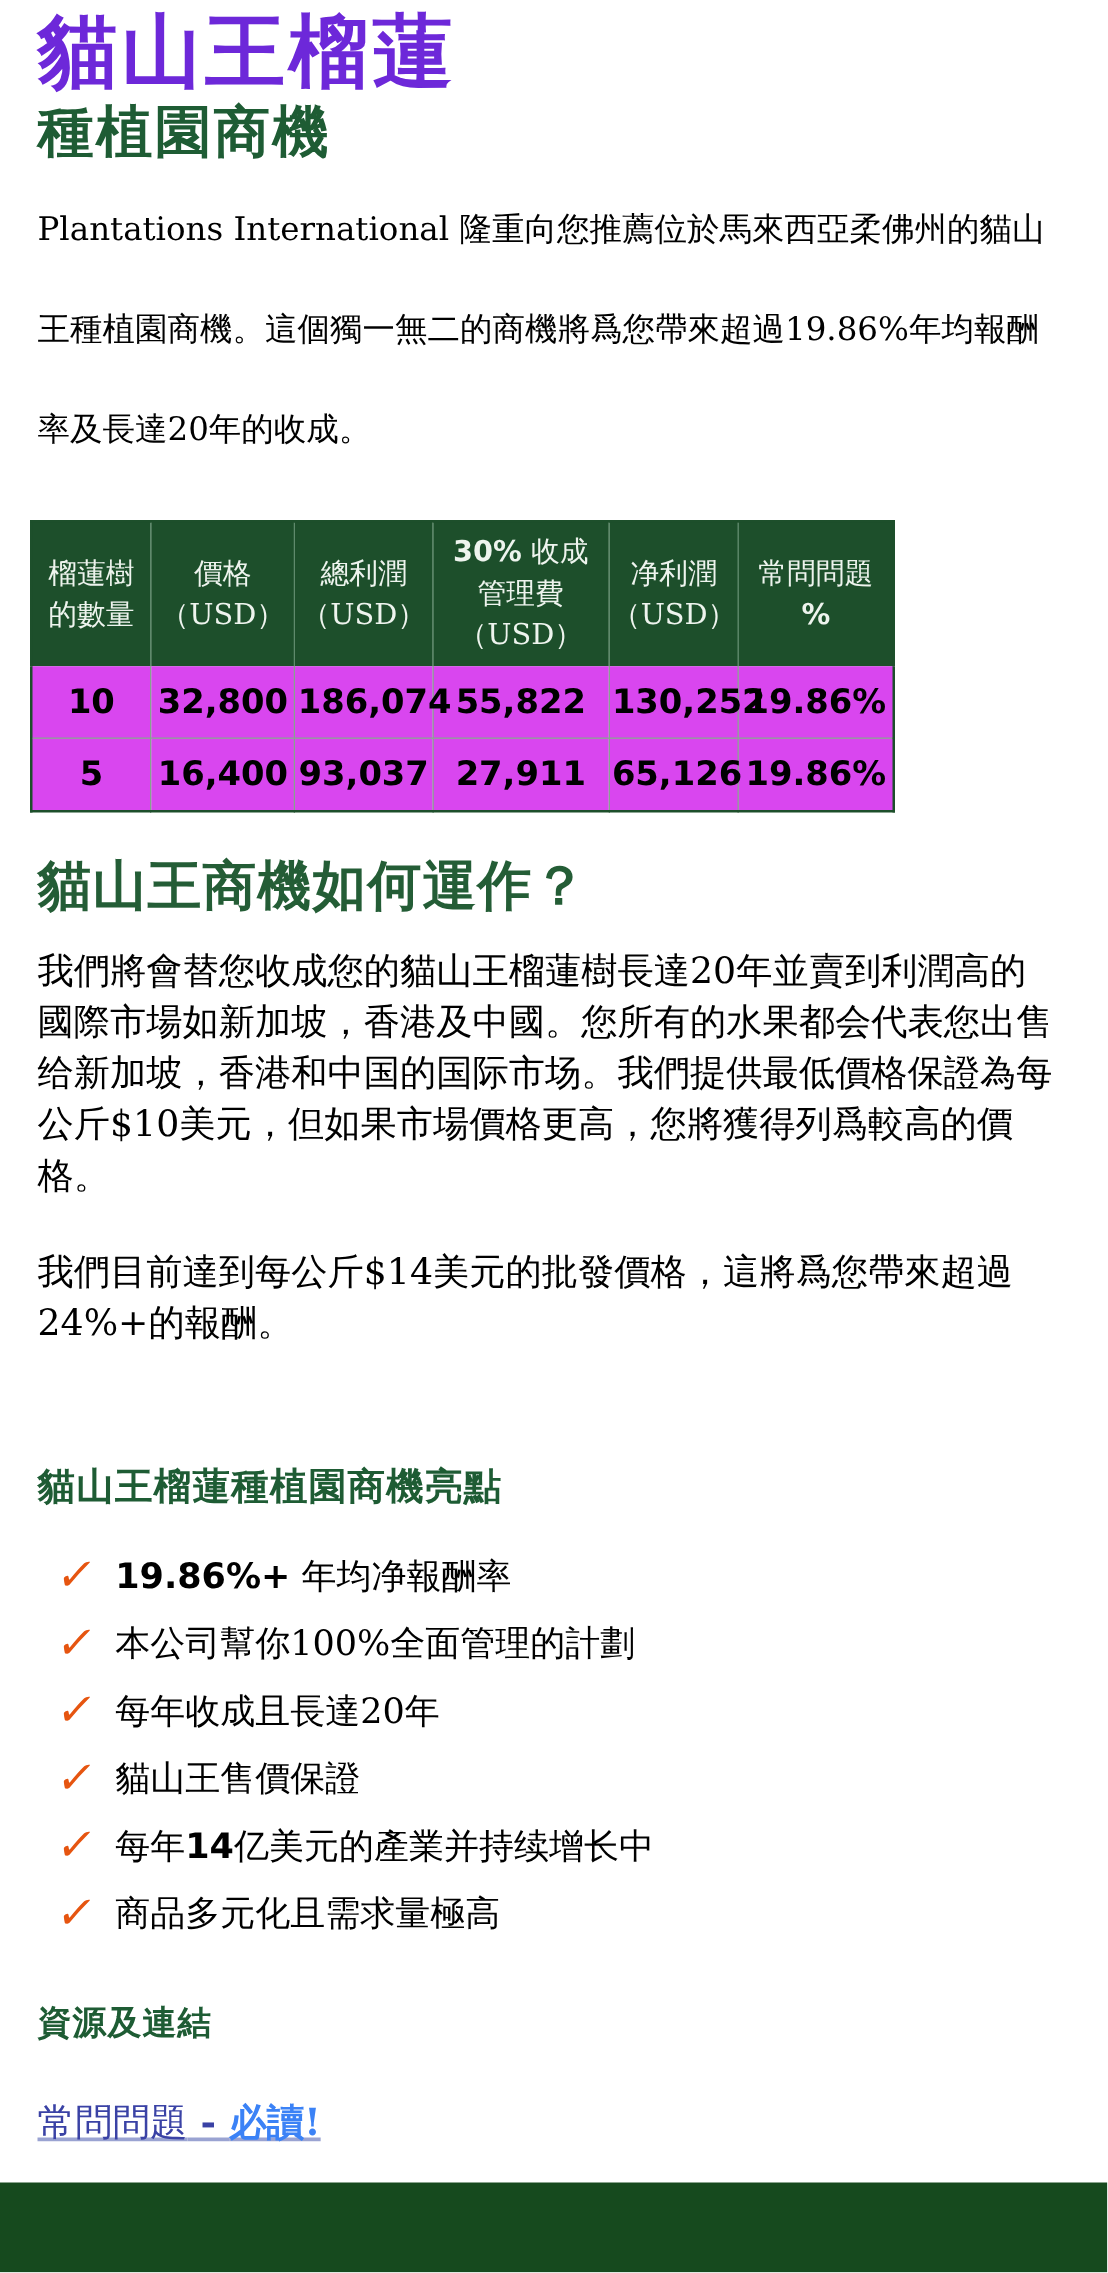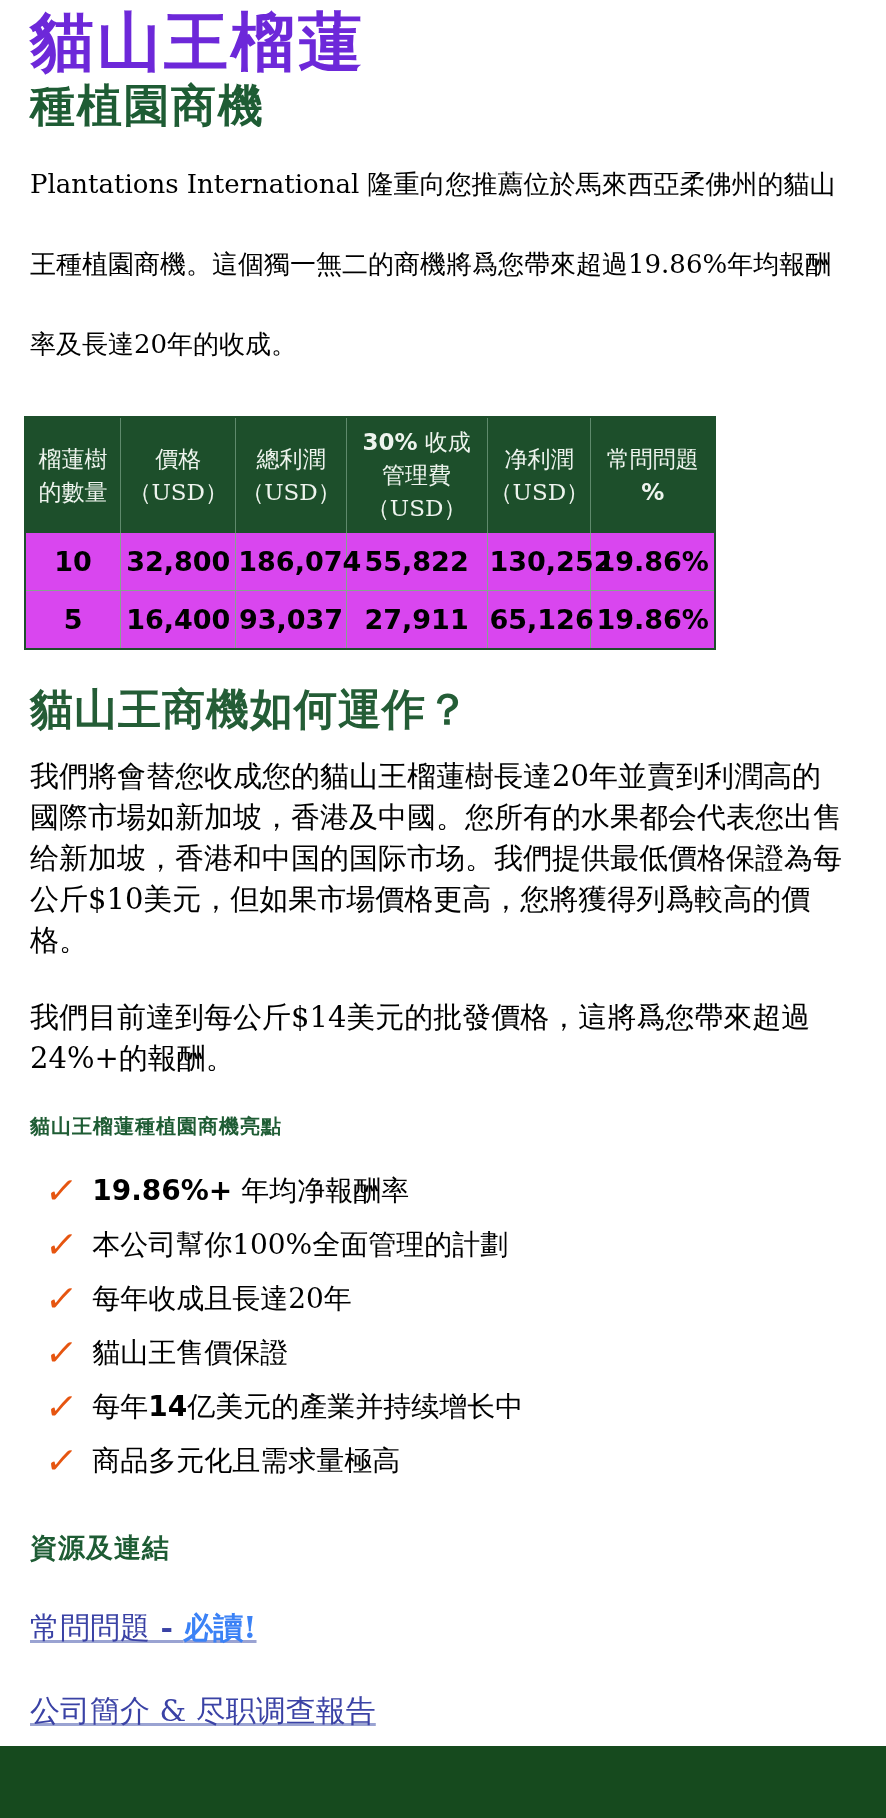--- a/index.html
+++ b/index.html
@@ -38,22 +38,22 @@
   .bold-sans { font-family:"DejaVu Sans", sans-serif; font-weight:bold;text-align:right; }
 
   .how-heading {
     font-size:43px; line-height:50px; color:#245d36;
     font-weight:600; letter-spacing:1px; margin:34px 0 0;
   }
   .body-para { font-size:29px; line-height:41px; margin:22px 0 0; }
   .body-para.second { margin-top:36px; }
 
   .highlights-heading {
-    font-size:20px; color:#1e5c34; font-weight:bold;
-    margin:34px 0 0; letter-spacing:1px;
+    font-size:30px; color:#1e5c34; font-weight:bold;
+    margin:90px 0 0; letter-spacing:1px;
   }
   .checks { list-style:none; margin:24px 0 0; padding:0 0 0 16px; }
   .check-item {
     display:flex; align-items:center; font-size:28px;
     height:54px; margin:0;
   }
   .check-icon {
     color:#e65510; font-family:"DejaVu Sans", sans-serif;
     font-size:36px; font-weight:bold; margin-right:16px;
     transform:skewX(-10deg); line-height:36px;

